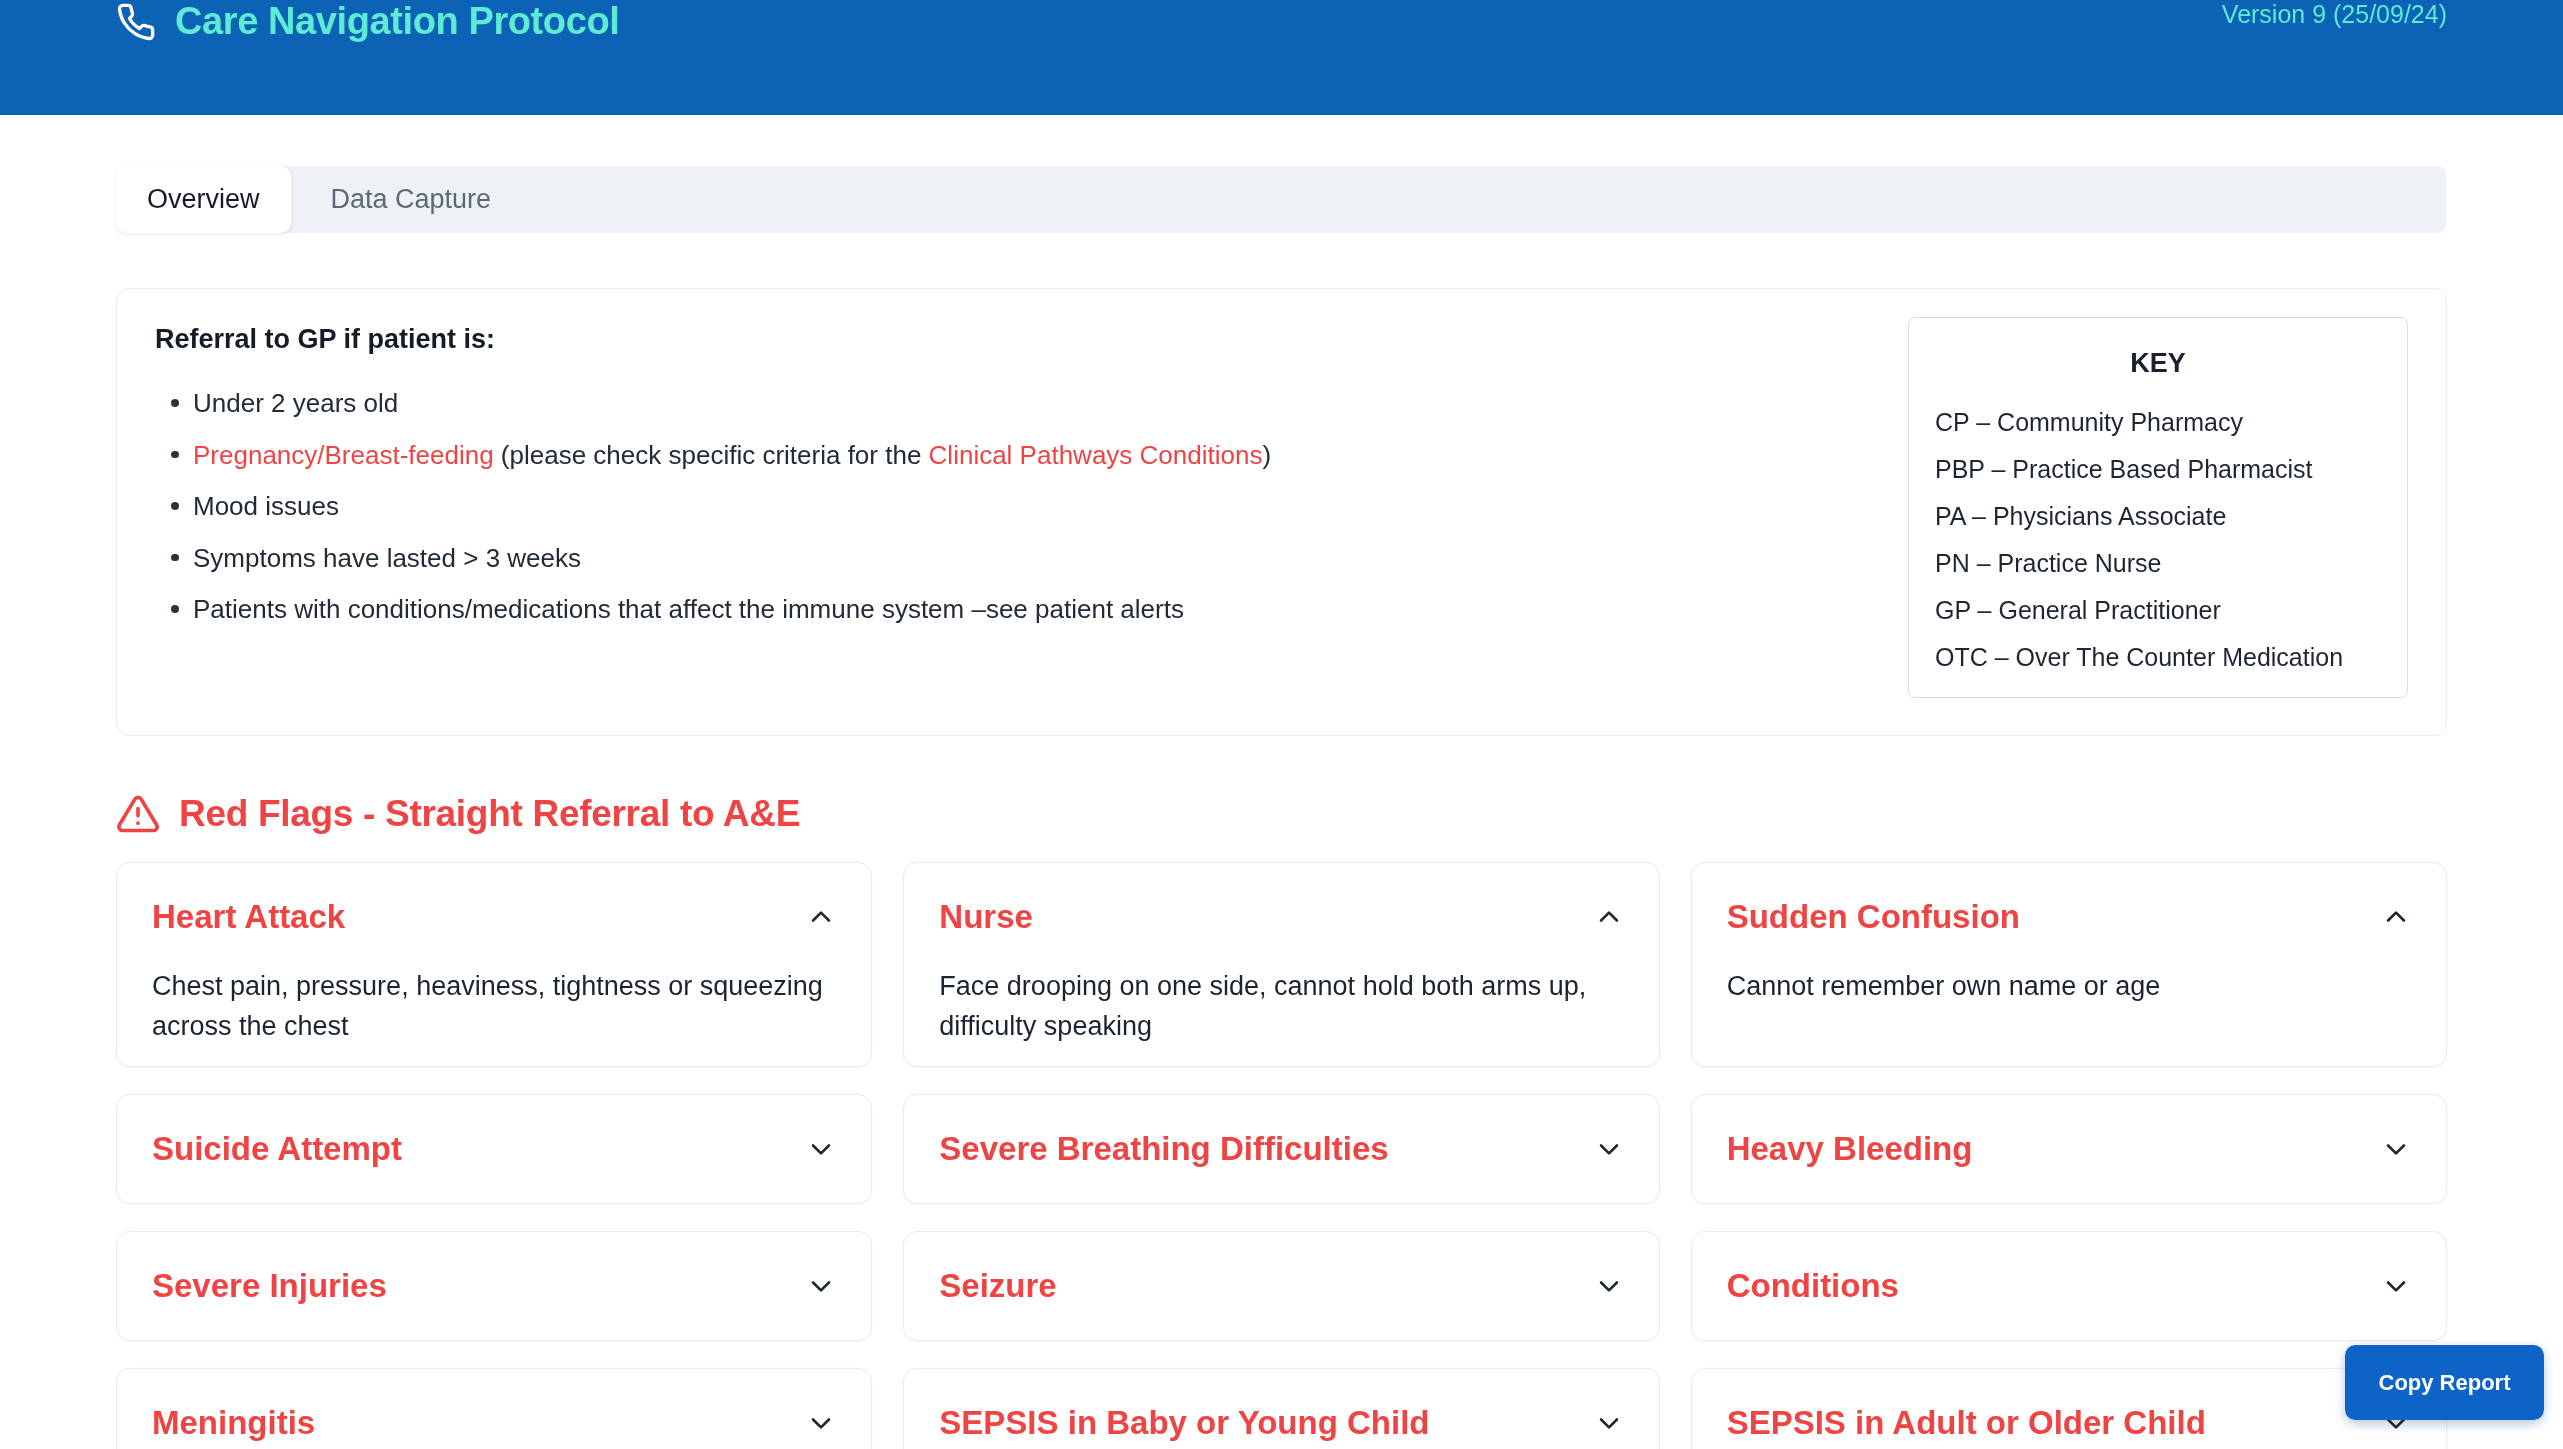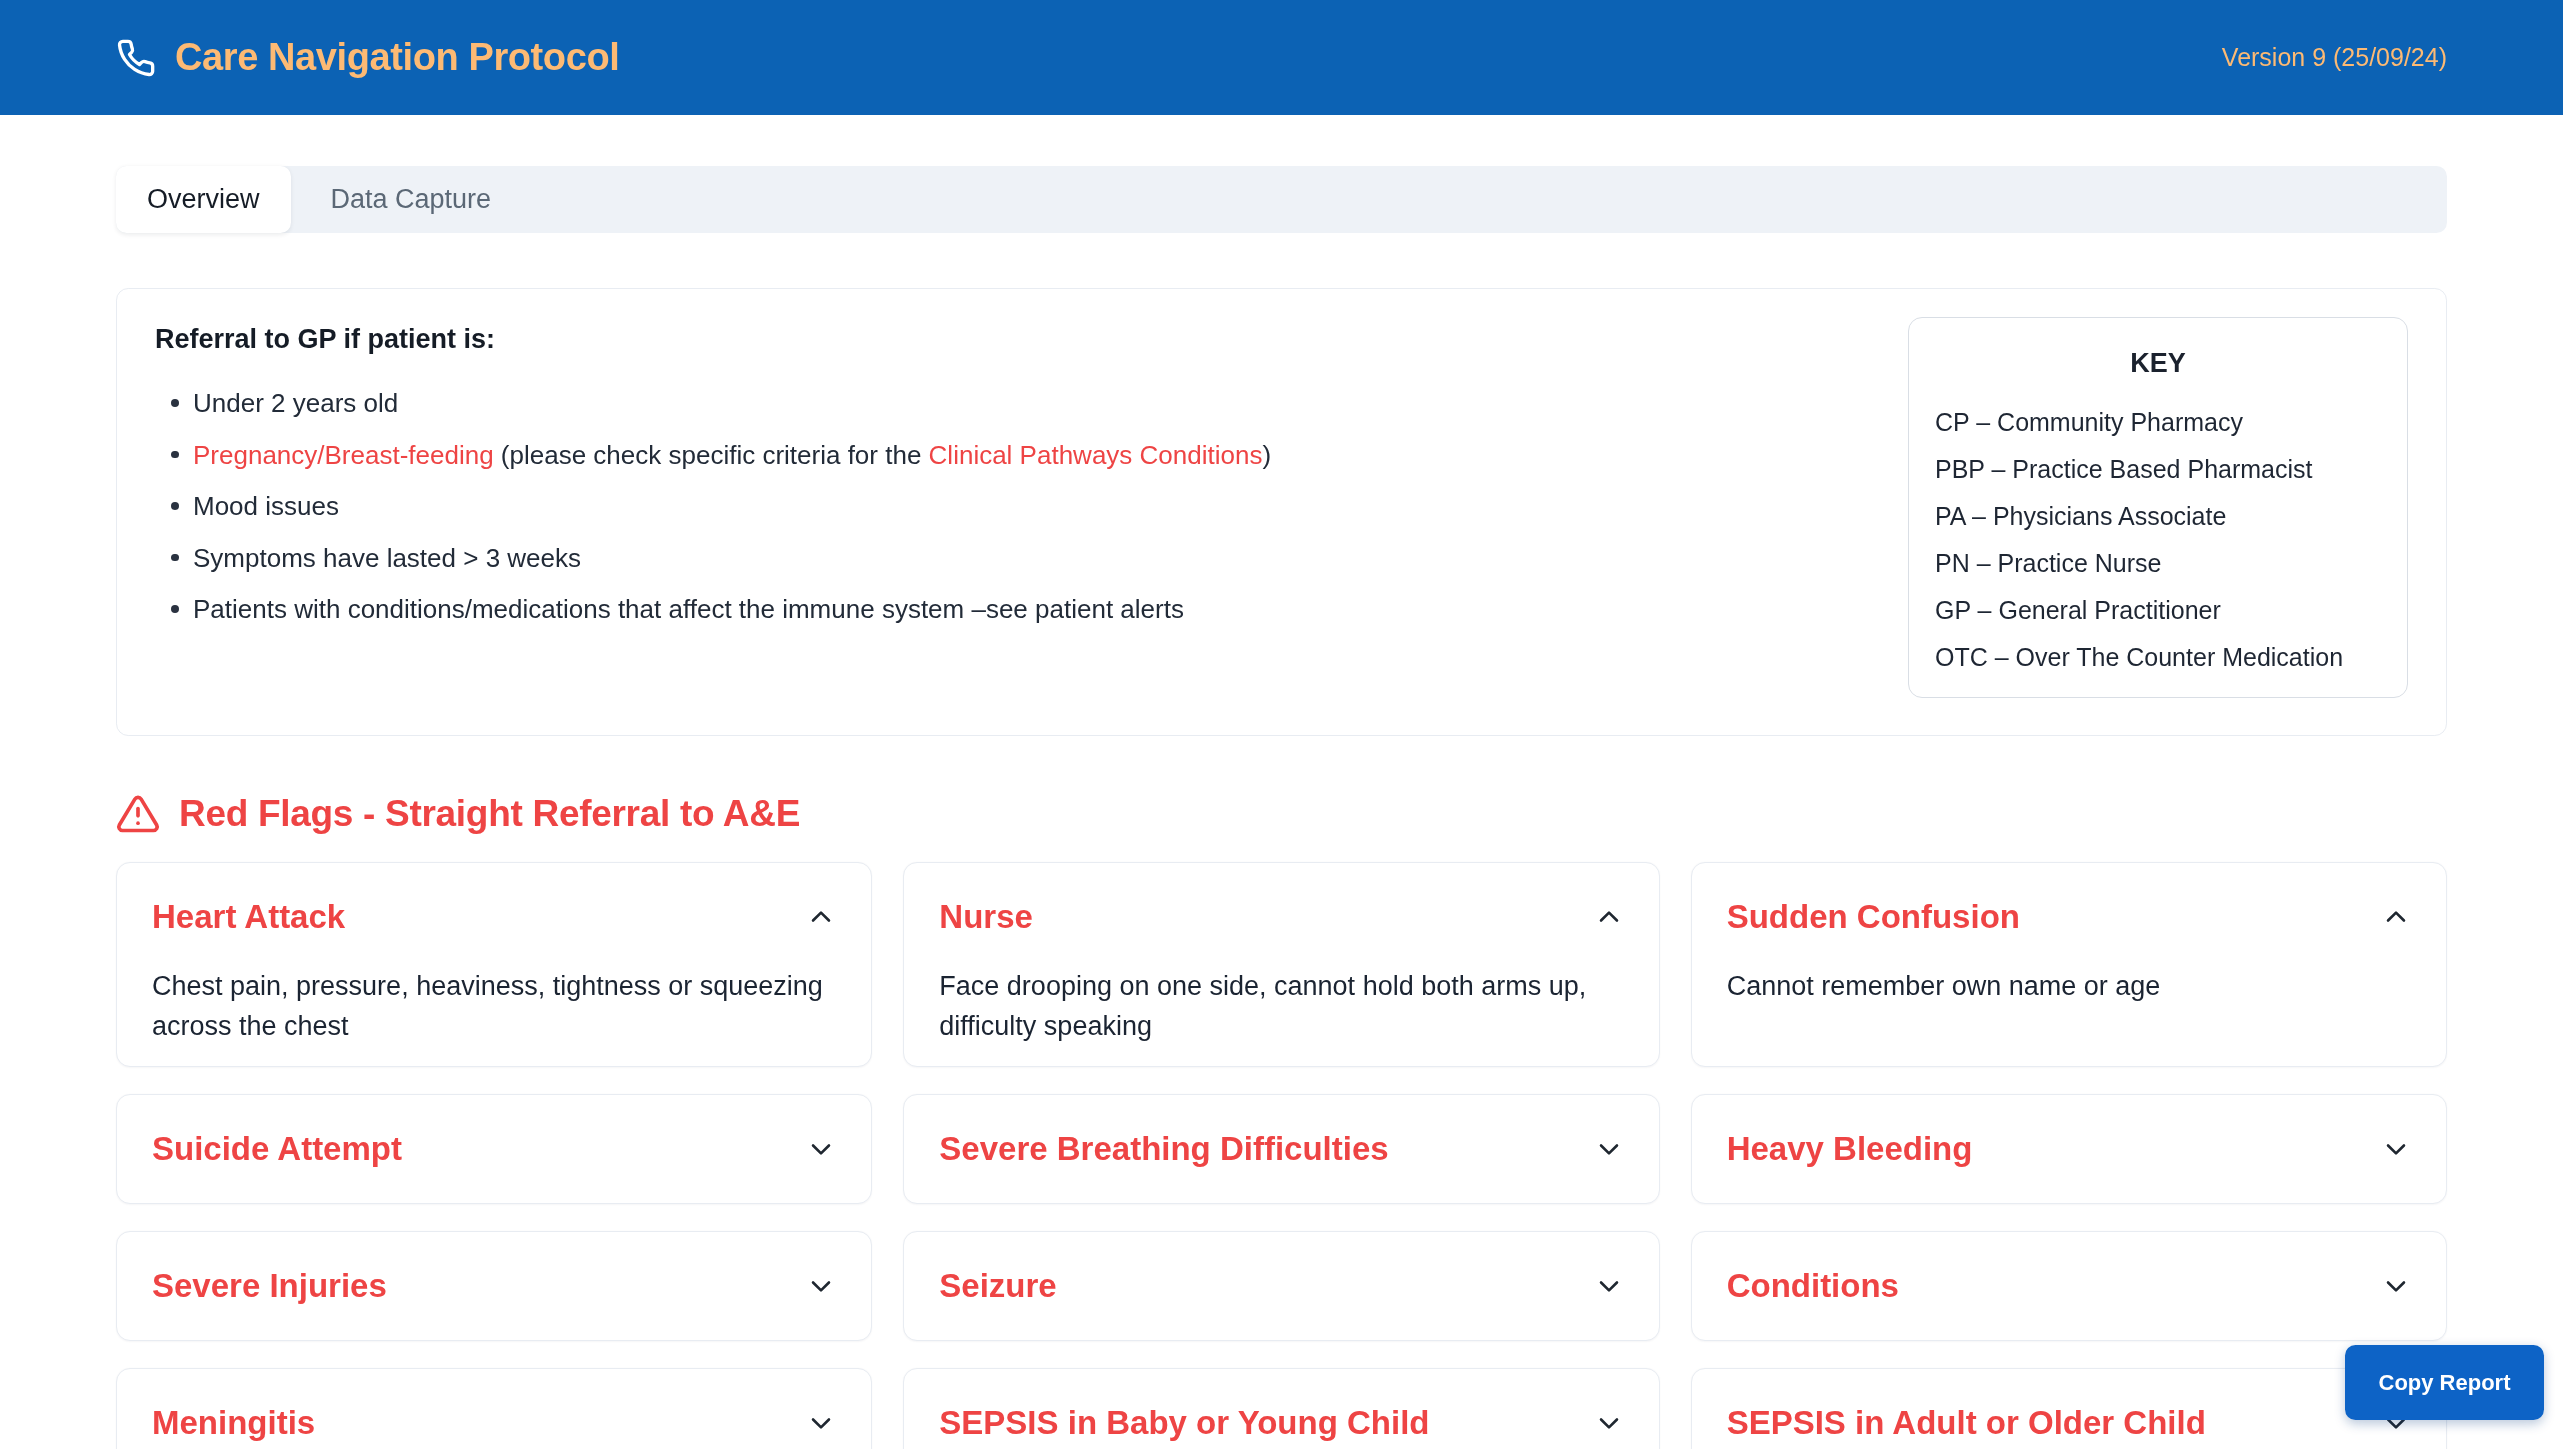--- a/index.html
+++ b/index.html
@@ -15,22 +15,22 @@
   }
   *{box-sizing:border-box;}
   html,body{margin:0;padding:0;}
   body{
     width:2563px;height:1449px;overflow:hidden;position:relative;
     background:#ffffff;color:var(--ink);
     font-family:"Liberation Sans", sans-serif;
   }
   
   .app-header{
-    height:115px;background:var(--blue);color:#fdba74;
-    display:flex;align-items:center;padding:0 116px;
+    height:115px;background:var(--blue);color:#5eead4;
+    display:flex;align-items:flex-start;padding:0 116px;
   }
   .app-header .brand{display:flex;align-items:center;gap:19px;flex:1;}
   .app-header .phone-icon{width:40px;height:40px;display:block;}
   .app-title{font-size:38px;font-weight:700;letter-spacing:-0.4px;}
   .version-label{font-size:25px;font-weight:400;}
   
   .tab-bar{
     margin:51px 116px 0;height:67px;background:var(--tabbar-bg);
     border-radius:10.5px;display:flex;align-items:stretch;
   }
@@ -53,21 +53,21 @@
     font-size:26px;line-height:34px;color:var(--body-ink);
   }
   .referral-list li::before{
     content:"";position:absolute;left:15.7px;top:13px;width:7.9px;height:7.9px;
     border-radius:50%;background:#2a3240;
   }
   .red-text{color:var(--red);}
   
   .key-panel{
     position:absolute;top:28px;right:38px;width:500px;height:381px;
-    border:1.7px solid var(--key-border);border-radius:14px;
+    border:1.7px solid var(--key-border);border-radius:7px;
     padding:30px 26px;background:#fff;
   }
   .key-title{font-size:27px;font-weight:700;text-align:center;margin:0 0 30px;color:#1b222e;}
   .key-list{list-style:none;margin:0;padding:0;}
   .key-list li{font-size:25px;line-height:27px;margin-bottom:20px;color:#1e2633;}
   
   .red-flags-heading{
     margin:56px 116px 26px;display:flex;align-items:center;gap:19px;color:var(--red);
   }
   .alert-triangle-icon{width:44px;height:44px;display:block;}

